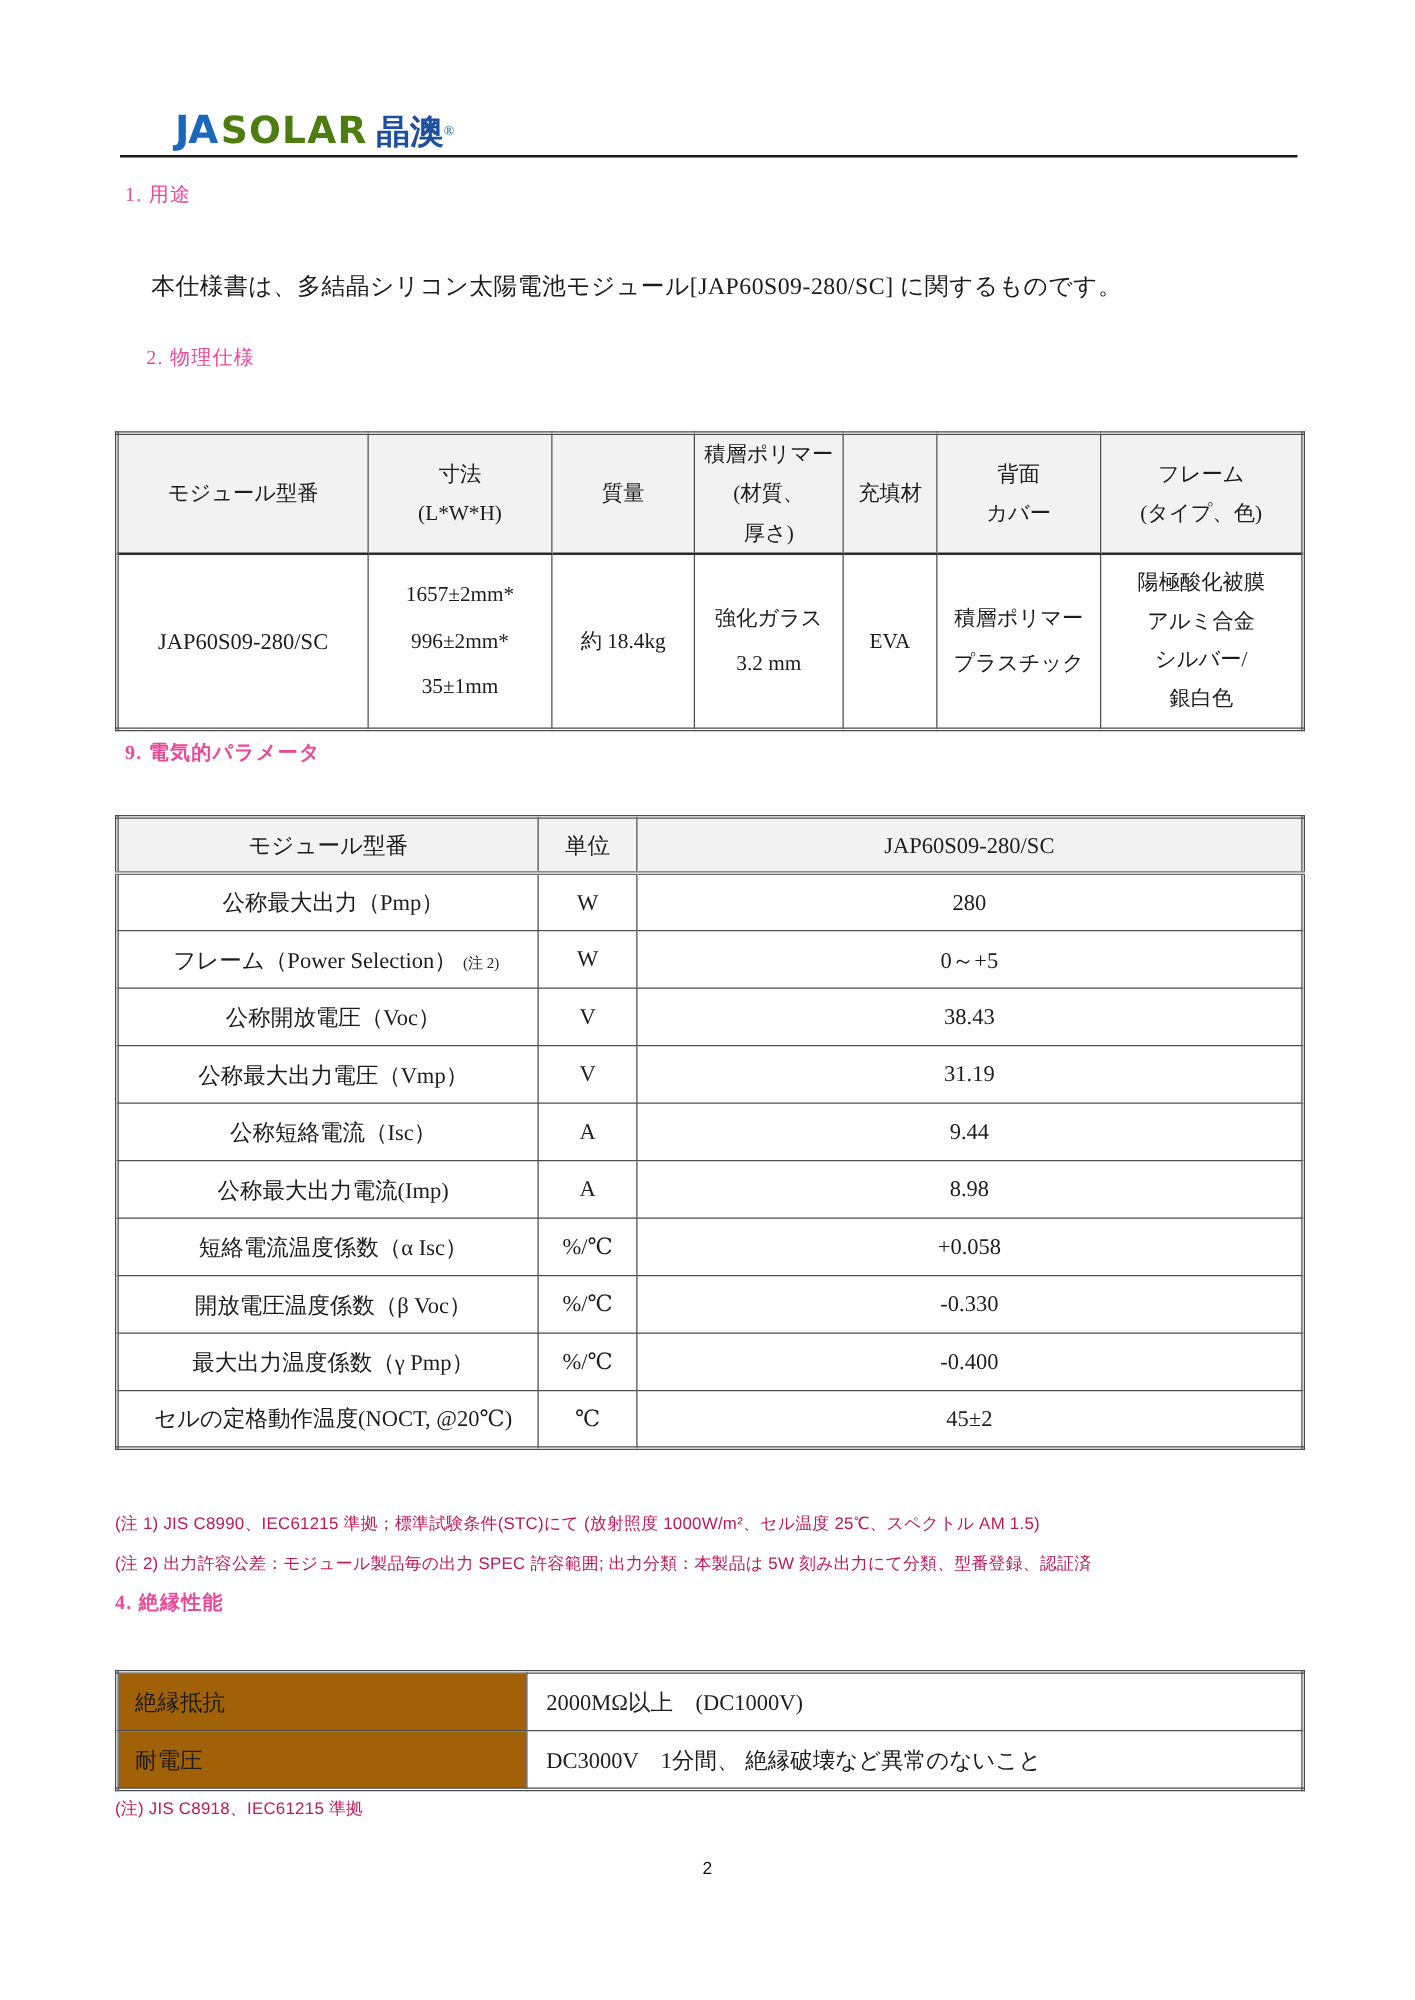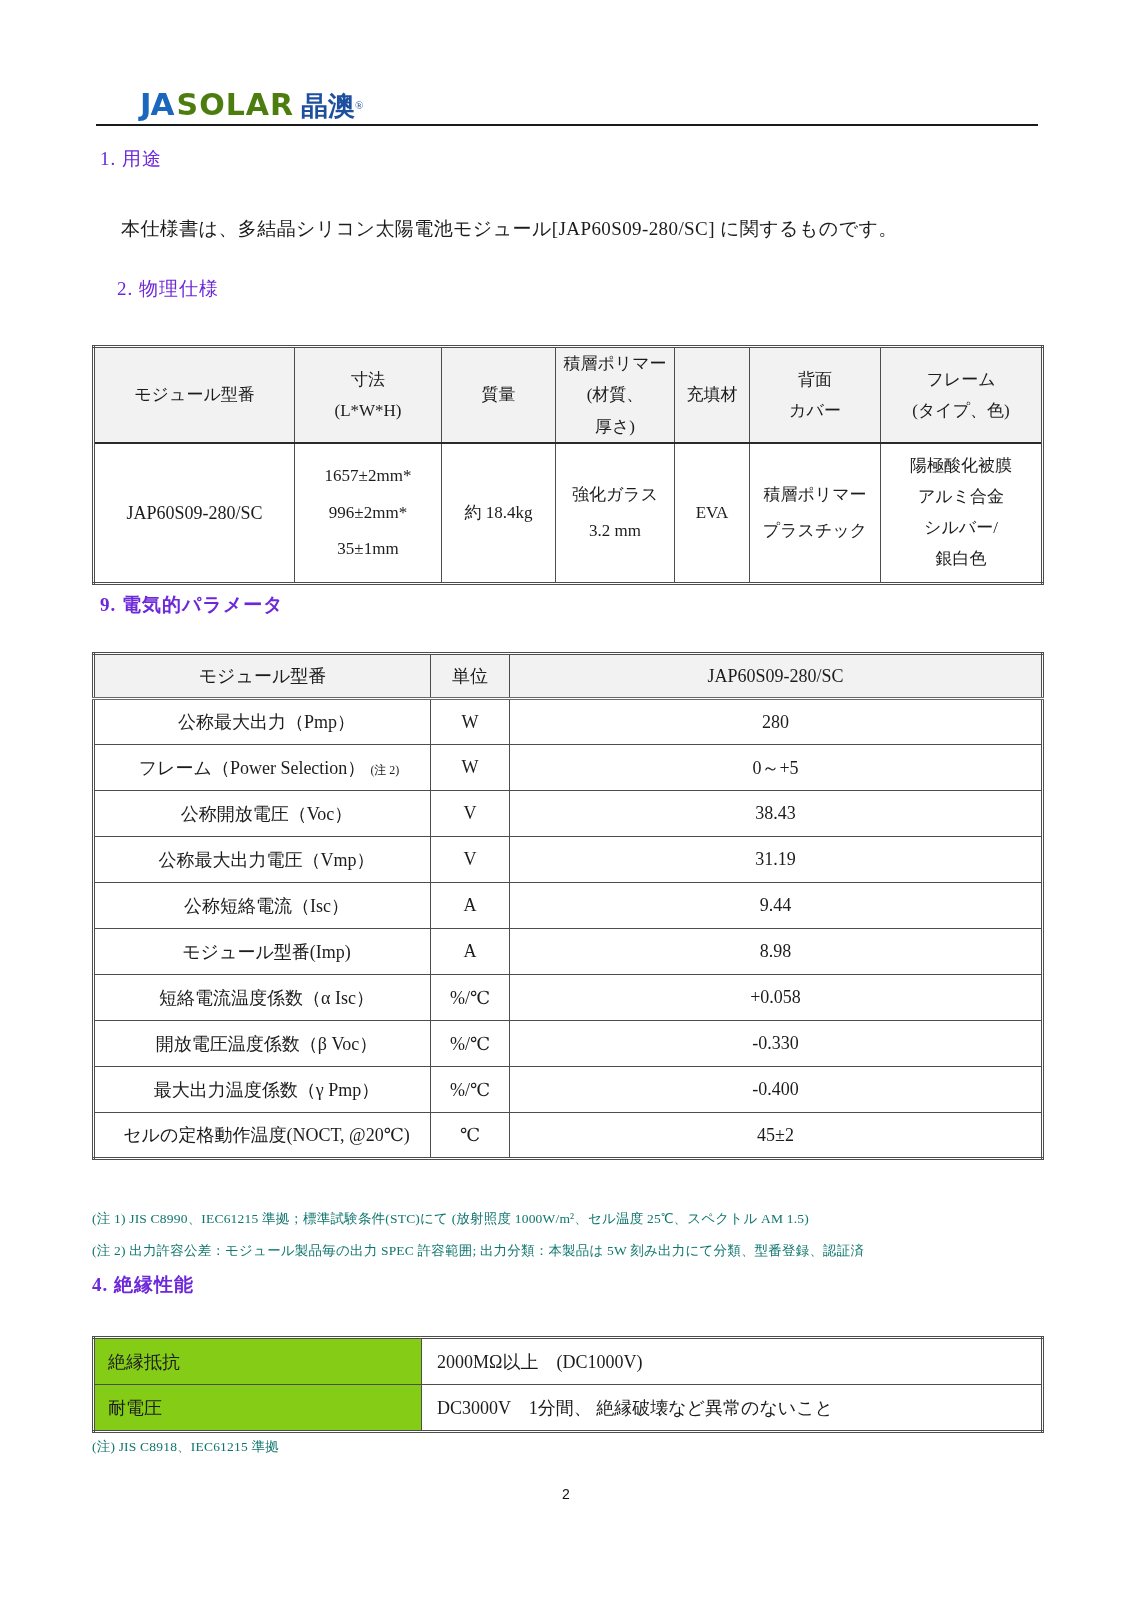--- a/index.html
+++ b/index.html
@@ -14,21 +14,21 @@
 
   
   #logo { left:140px; top:86px; white-space:nowrap; }
   #logo .ja    { font-family:"DejaVu Sans","Liberation Sans",sans-serif; font-weight:800; font-size:31px; color:#1b67bd; letter-spacing:-1px; }
   #logo .solar { font-family:"DejaVu Sans","Liberation Sans",sans-serif; font-weight:700; font-size:30px; color:#4d7c0f; letter-spacing:1px; margin-left:3px; }
   #logo .cjk   { font-family:"DejaVu Sans","Liberation Sans",sans-serif; font-weight:700; font-size:27px; color:#1d4f9e; margin-left:7px; }
   #logo .reg   { font-size:11px; color:#1d4f9e; vertical-align:super; }
 
   #top-rule { left:96px; top:124px; width:942px; height:2px; background:#1a1a1a; }
 
-  .sec-h { font-size:19px; letter-spacing:1px; color:#6d28d9; white-space:nowrap; }
+  .sec-h { font-size:16px; letter-spacing:1px; color:#ec4899; white-space:nowrap; }
   #h1 { left:100px; top:146px; }
   #h2 { left:100px; top:276px;margin-left:17px; }
   #h3 { left:100px; top:592px; font-weight:700; }
   #h4 { left:92px; top:1272px; font-weight:700; }
 
   #intro { left:121px; top:216px; font-size:19px; letter-spacing:0.4px; white-space:nowrap; }
 
   table { border-collapse:collapse; table-layout:fixed; }
   td { border:1px solid #4d4d4d; text-align:center; vertical-align:middle;
        font-size:17px; color:#1c1c1e; white-space:pre-line; overflow:hidden; }
@@ -44,30 +44,30 @@
   
   #t2 { left:92px; top:652px; }
   #t2 table { width:949px; border:3px double #4d4d4d; }
   #t2 td { height:46px; }
   #t2 thead td { height:45px; background:#f2f2f2; border-bottom:3px double #6a6a6a; font-size:18px; }
   #t2 td.lbl { text-align:center; padding-left:13px; font-size:18px; white-space:nowrap; }
   #t2 td.lbl .note-sup { font-size:12px; margin-left:5px; letter-spacing:0; }
   #t2 td.val, #t2 td.unit { font-size:18px; }
 
   
-  .note { font-family:Liberation Serif, serif; font-size:13.5px; color:#0f766e; white-space:nowrap; letter-spacing:0.2px; }
+  .note { font-family:Liberation Sans, sans-serif; font-size:13.5px; color:#be185d; white-space:nowrap; letter-spacing:0.2px; }
   #note1 { left:92px; top:1210px; }
   #note2 { left:92px; top:1242px; }
   #note3 { left:92px; top:1438px; }
 
   
   #t3 { left:92px; top:1336px; }
   #t3 table { width:949px; border:3px double #4d4d4d; }
   #t3 td { height:47px; font-size:18px; text-align:left; }
-  #t3 td.lbl { background:#84cc16; padding-left:13px; }
+  #t3 td.lbl { background:#a16207; padding-left:13px; }
   #t3 td.val { padding-left:15px; }
 
   #page-num { left:0; top:1486px; width:1132px; text-align:center;
               font-family:"Liberation Sans","DejaVu Sans",sans-serif; font-size:14px; color:#111; }
 </style>
 </head>
 <body>
 
 <div class="abs" id="logo">
   <span class="ja">JA</span><span class="solar">SOLAR</span><span class="cjk">晶澳</span><span class="reg">®</span>
@@ -161,21 +161,21 @@
         <td class="lbl"><span>公称最大出力電圧（Vmp）</span><span class="note-sup"></span></td>
         <td class="unit">V</td>
         <td class="val">31.19</td>
       </tr>
       <tr>
         <td class="lbl"><span>公称短絡電流（Isc）</span><span class="note-sup"></span></td>
         <td class="unit">A</td>
         <td class="val">9.44</td>
       </tr>
       <tr>
-        <td class="lbl"><span>モジュール型番(Imp)</span><span class="note-sup"></span></td>
+        <td class="lbl"><span>公称最大出力電流(Imp)</span><span class="note-sup"></span></td>
         <td class="unit">A</td>
         <td class="val">8.98</td>
       </tr>
       <tr>
         <td class="lbl"><span>短絡電流温度係数（α Isc）</span><span class="note-sup"></span></td>
         <td class="unit">%/℃</td>
         <td class="val">+0.058</td>
       </tr>
       <tr>
         <td class="lbl"><span>開放電圧温度係数（β Voc）</span><span class="note-sup"></span></td>

